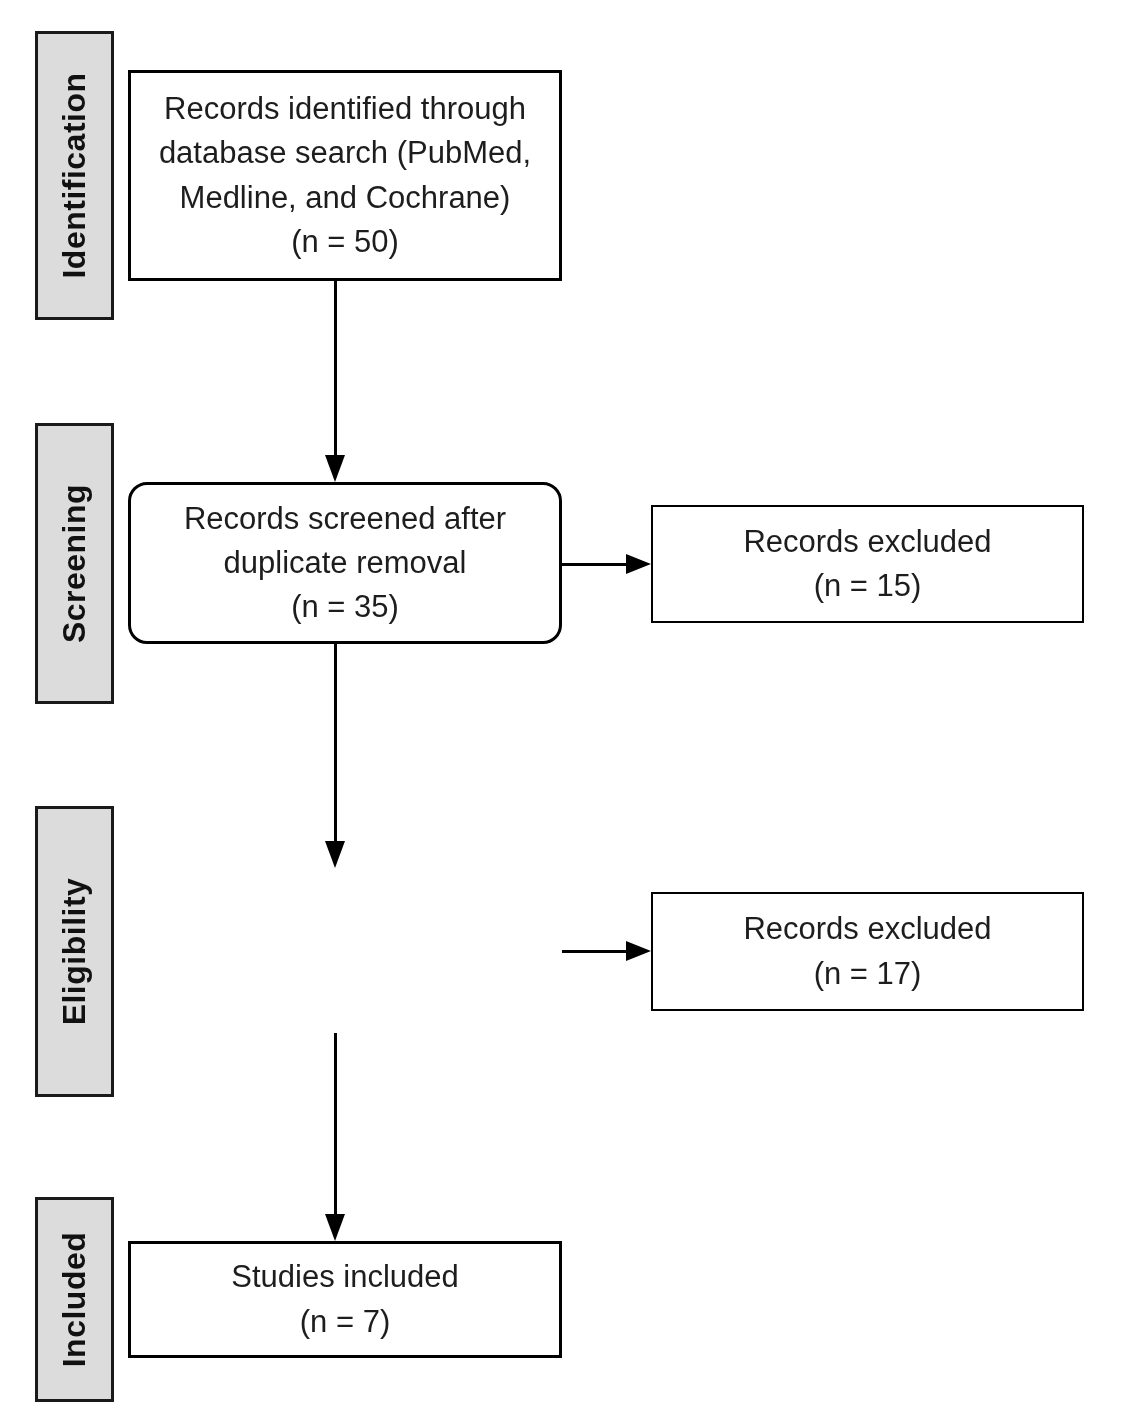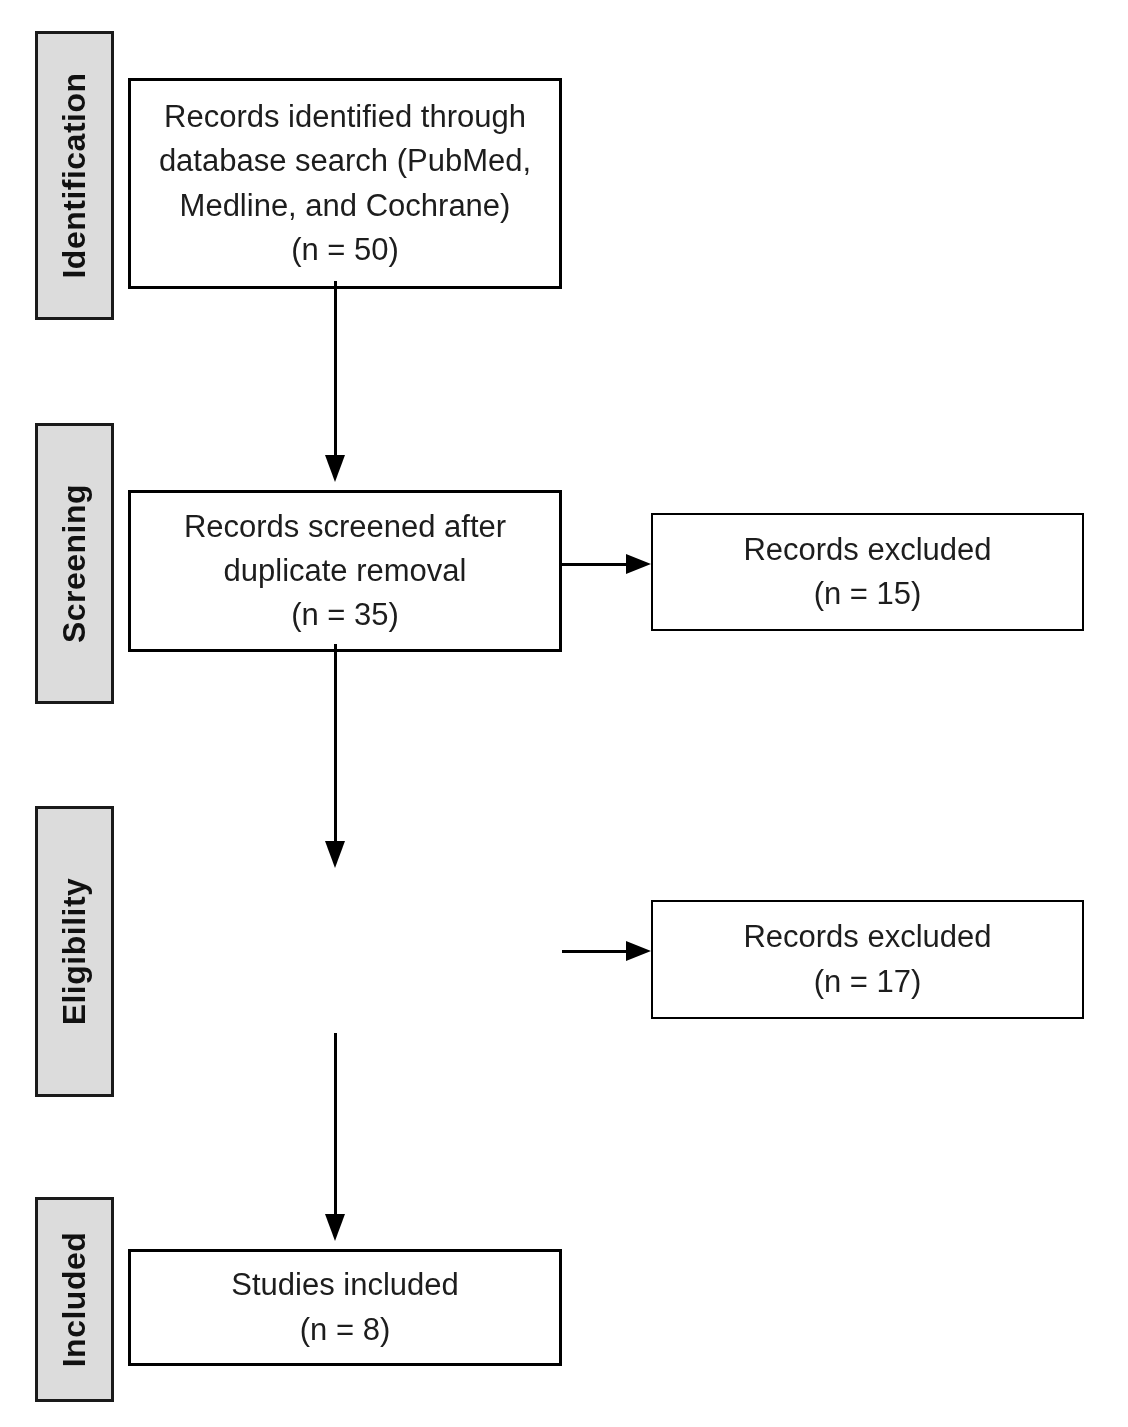--- a/index.html
+++ b/index.html
@@ -37,21 +37,20 @@
   
   .node {
     position: absolute;
     box-sizing: border-box;
     background: #ffffff;
     border: 3px solid #000000;
     display: flex;
     align-items: center;
     justify-content: center;
     text-align: center;
-    margin-top: 8px;
   }
   .node.side {
     border-width: 2px;
   }
   .node-text {
     white-space: pre-line;
     font-size: 31px;
     line-height: 1.42;
     color: #1d1d1d;
   }
@@ -113,30 +112,30 @@
     <span class="stage-text">Included</span>
   </div>
 
   <div class="node" style="left:128px; top:70px; width:434px; height:211px;">
     <span class="node-text">Records identified through
 database search (PubMed,
 Medline, and Cochrane)
 (n = 50)</span>
   </div>
 
-  <div class="node" style="left:128px; top:482px; width:434px; height:162px;">
+  <div class="node" style="left:128px; top:482px; width:434px; height:162px;border-radius:19px;">
     <span class="node-text">Records screened after
 duplicate removal
 (n = 35)</span>
   </div>
 
 
   <div class="node" style="left:128px; top:1241px; width:434px; height:117px;">
     <span class="node-text">Studies included
-(n = 8)</span>
+(n = 7)</span>
   </div>
 
   <div class="node side" style="left:651px; top:505px; width:433px; height:118px;">
     <span class="node-text">Records excluded
 (n = 15)</span>
   </div>
 
   <div class="node side" style="left:651px; top:892px; width:433px; height:119px;">
     <span class="node-text">Records excluded
 (n = 17)</span>

